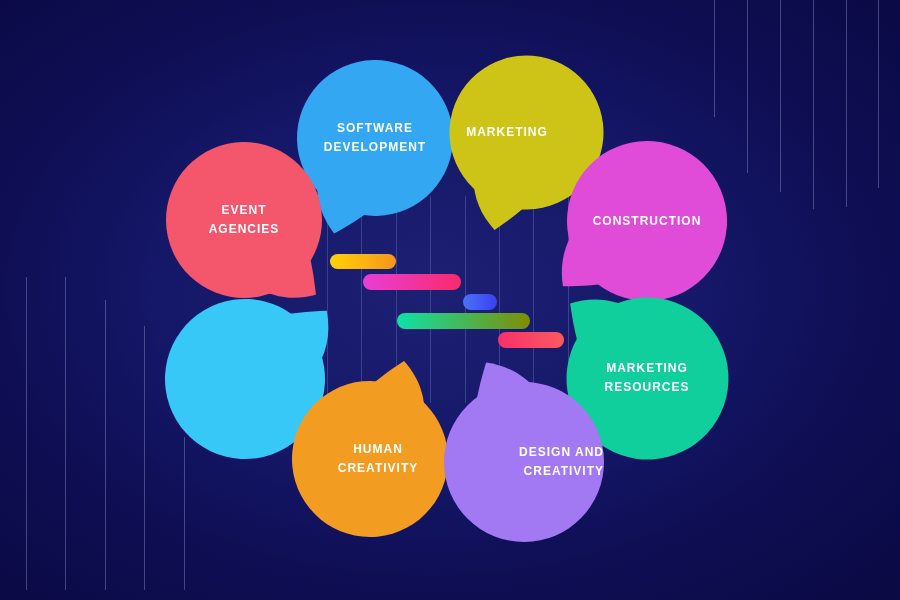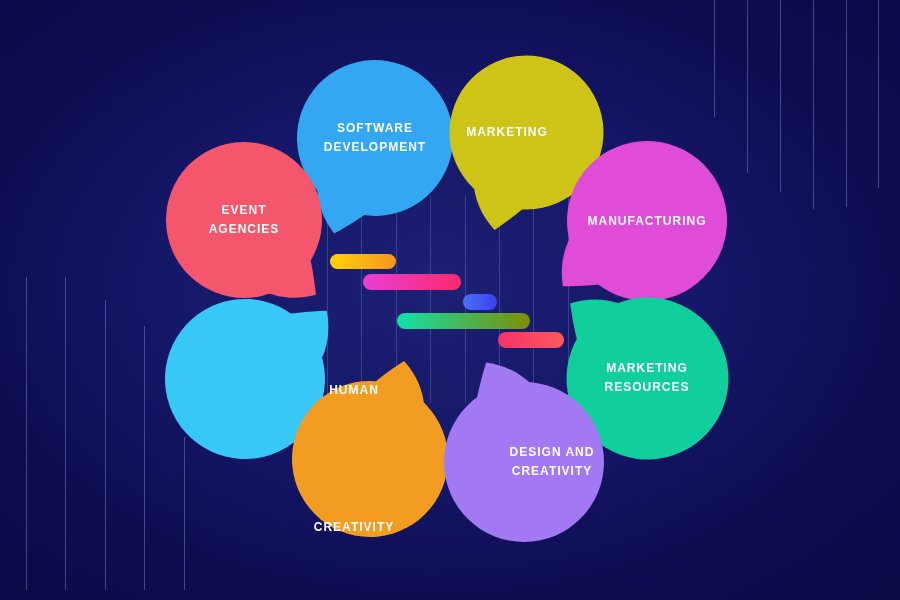--- a/index.html
+++ b/index.html
@@ -83,21 +83,21 @@
         <span>EVENT</span>
         <span>AGENCIES</span>
       </div>
       <svg width="240" height="240" class="bubble-svg" style="left: 527px; top: 101px;">
         <g transform="rotate(50 120 120)">
           <path d="M 78.4 172.8 C 82.4 196, 96 214.39999999999998, 116 226.4 C 128 212, 139.2 197.6, 148.8 179.2 L 120 144 Z" fill="#E04BD7"></path>
           <circle cx="120" cy="120" r="80" fill="#E04BD7"></circle>
         </g>
       </svg>
       <div class="bubble-label" style="left: 567px; top: 141px; width: 160px; height: 160px;">
-        <span>MANUFACTURING</span>
+        <span>CONSTRUCTION</span>
       </div>
       <svg width="240" height="240" class="bubble-svg" style="left: 125px; top: 259px;">
         <g transform="rotate(-132 120 120)">
           <path d="M 78.4 172.8 C 82.4 196, 96 214.39999999999998, 116 226.4 C 128 212, 139.2 197.6, 148.8 179.2 L 120 144 Z" fill="#38C8F8"></path>
           <circle cx="120" cy="120" r="80" fill="#38C8F8"></circle>
         </g>
       </svg>
       <svg width="243" height="243" class="bubble-svg" style="left: 525.5px; top: 256.5px;">
         <g transform="rotate(132 121.5 121.5)">
           <path d="M 79.38 174.96 C 83.43 198.45, 97.2 217.07999999999998, 117.45 229.23000000000002 C 129.6 214.64999999999998, 140.94 200.07, 150.66 181.44 L 121.5 145.8 Z" fill="#11CE9D"></path>
@@ -107,28 +107,28 @@
       <div class="bubble-label" style="left: 566px; top: 297px; width: 162px; height: 162px;">
         <span>MARKETING</span>
         <span>RESOURCES</span>
       </div>
       <svg width="234" height="234" class="bubble-svg" style="left: 253px; top: 342px;">
         <g transform="rotate(-163 117 117)">
           <path d="M 76.44 168.48000000000002 C 80.34 191.1, 93.6 209.04, 113.1 220.74 C 124.8 206.7, 135.72 192.66, 145.07999999999998 174.72 L 117 140.4 Z" fill="#F29D22"></path>
           <circle cx="117" cy="117" r="78" fill="#F29D22"></circle>
         </g>
       </svg>
-      <div class="bubble-label" style="left: 276px; top: 381px; width: 156px; height: 156px; justify-content: space-between;">
+      <div class="bubble-label" style="left: 300px; top: 381px; width: 156px; height: 156px;">
         <span>HUMAN</span>
         <span>CREATIVITY</span>
       </div>
       <svg width="240" height="240" class="bubble-svg" style="left: 404px; top: 342px;">
         <g transform="rotate(157 120 120)">
           <path d="M 78.4 172.8 C 82.4 196, 96 214.39999999999998, 116 226.4 C 128 212, 139.2 197.6, 148.8 179.2 L 120 144 Z" fill="#A378F3"></path>
           <circle cx="120" cy="120" r="80" fill="#A378F3"></circle>
         </g>
       </svg>
-      <div class="bubble-label" style="left: 472px; top: 382px; width: 160px; height: 160px;">
+      <div class="bubble-label" style="left: 444px; top: 382px; width: 160px; height: 160px; align-items: flex-end;">
         <span>DESIGN AND</span>
         <span>CREATIVITY</span>
       </div>
     </div>
 </div>
 
 </body></html>

